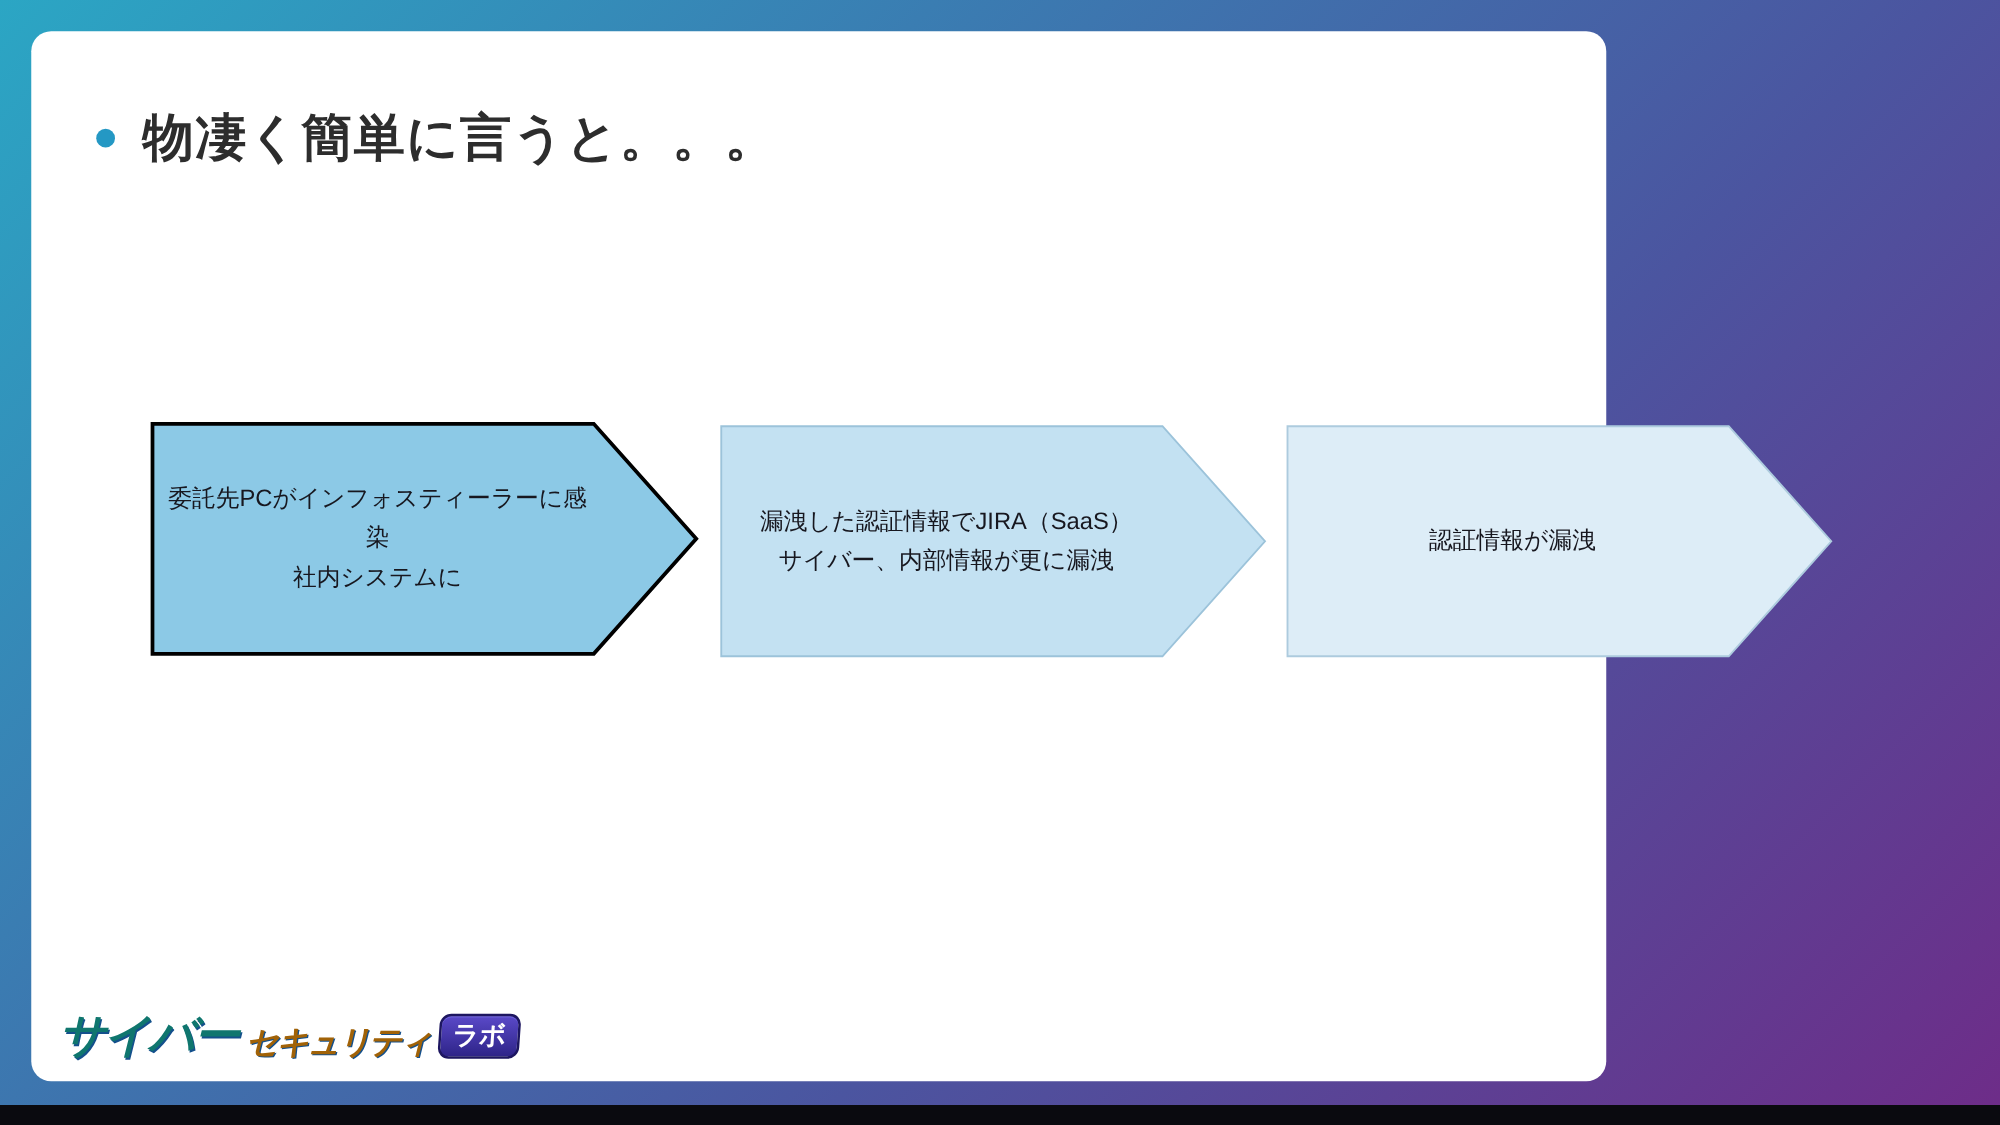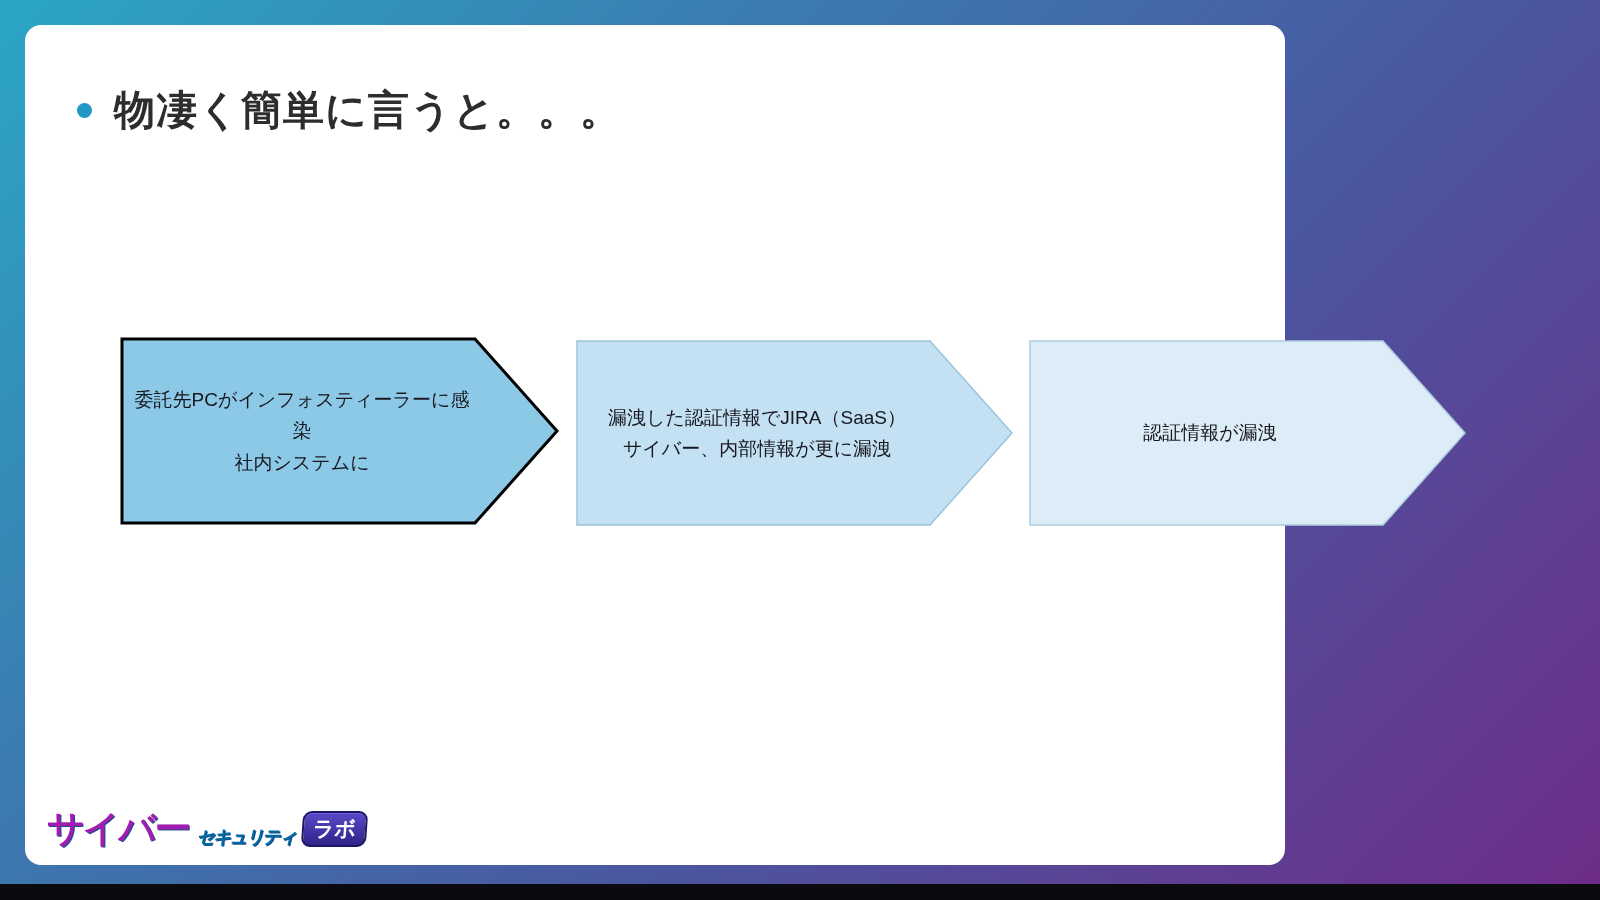--- a/index.html
+++ b/index.html
@@ -84,30 +84,31 @@
     position: absolute;
     left: 22px;
     bottom: 18px;
     display: flex;
     align-items: flex-end;
     gap: 7px;
   }
   .logo-text-main {
     font-size: 37px;
     font-weight: 800;
-    color: #a21caf;
+    font-style: italic;
+    color: #0f766e;
     letter-spacing: -2px;
     line-height: 1;
     text-shadow: 1px 1px 0 #14508c;
   }
   .logo-text-sub {
-    font-size: 18px;
+    font-size: 26px;
     font-weight: 800;
     font-style: italic;
-    color: #0369a1;
+    color: #a16207;
     letter-spacing: -2px;
     line-height: 1;
     padding-bottom: 1px;
     text-shadow: 1px 1px 0 #14508c;
   }
   .logo-badge {
     display: inline-block;
     padding: 5px 9px 6px 9px;
     border-radius: 9px;
     background: linear-gradient(180deg, #5a49c8 0%, #2e2488 100%);

